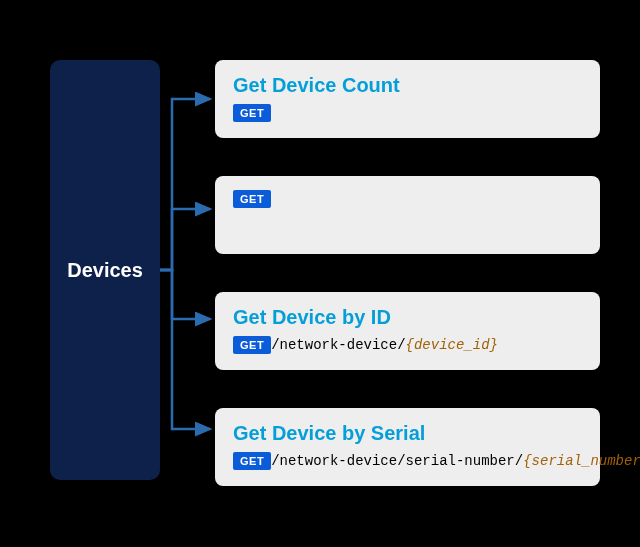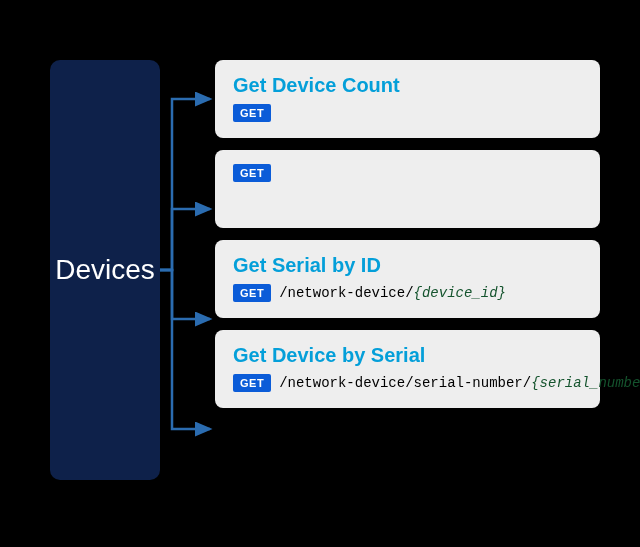--- a/index.html
+++ b/index.html
@@ -23,67 +23,67 @@
     width: 110px;
     height: 420px;
     background: #0e214a;
     border-radius: 10px;
     display: flex;
     align-items: center;
     justify-content: center;
   }
   .devices-label {
     color: #ffffff;
-    font-weight: 400;
-    font-size: 28px;
+    font-weight: 700;
+    font-size: 20px;
   }
   .cards {
     position: absolute;
     left: 215px;
     top: 60px;
     width: 385px;
   }
   .card {
     background: #eeeeee;
     border-radius: 8px;
     padding: 14px 18px 16px 18px;
-    margin-bottom: 12px;
+    margin-bottom: 38px;
     height: 78px;
   }
   .card:last-child { margin-bottom: 0; }
   .card-title {
     color: #049fd9;
     font-weight: 700;
     font-size: 20px;
     line-height: 1.1;
     margin-bottom: 8px;
   }
   .endpoint-row {
     display: flex;
     align-items: center;
-    gap: 8px;
+    gap: 0;
   }
   .method-badge {
     display: inline-block;
     background: #0b5cd8;
     color: #ffffff;
     font-weight: 700;
     font-size: 11px;
     letter-spacing: 0.5px;
     padding: 3px 7px;
     border-radius: 2px;
   }
   .endpoint-path {
     font-family: "Menlo", "Consolas", "Courier New", monospace;
     font-size: 14px;
     color: #000000;
     white-space: nowrap;
   }
   .path-param {
-    color: #14532d;
+    color: #a16207;
     font-style: italic;
   }
   svg.connector {
     position: absolute;
     overflow: visible;
     pointer-events: none;
   }
 </style>
 </head>
 <body>
@@ -119,21 +119,21 @@
       </div>
     </div>
 
     <div class="card">
       <div class="endpoint-row">
         <span class="method-badge">GET</span>
       </div>
     </div>
 
     <div class="card">
-      <div class="card-title">Get Serial by ID</div>
+      <div class="card-title">Get Device by ID</div>
       <div class="endpoint-row">
         <span class="method-badge">GET</span>
         <span class="endpoint-path"><span>/network-device/</span><span class="path-param">{device_id}</span></span>
       </div>
     </div>
 
     <div class="card">
       <div class="card-title">Get Device by Serial</div>
       <div class="endpoint-row">
         <span class="method-badge">GET</span>

